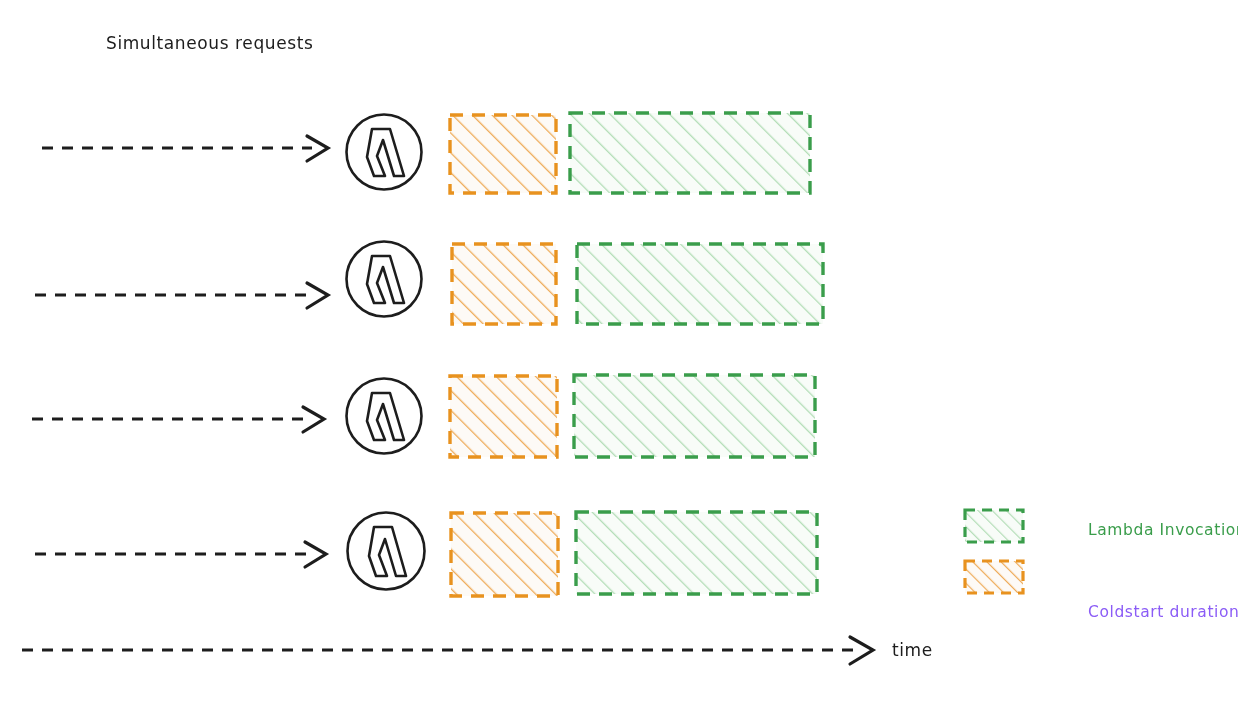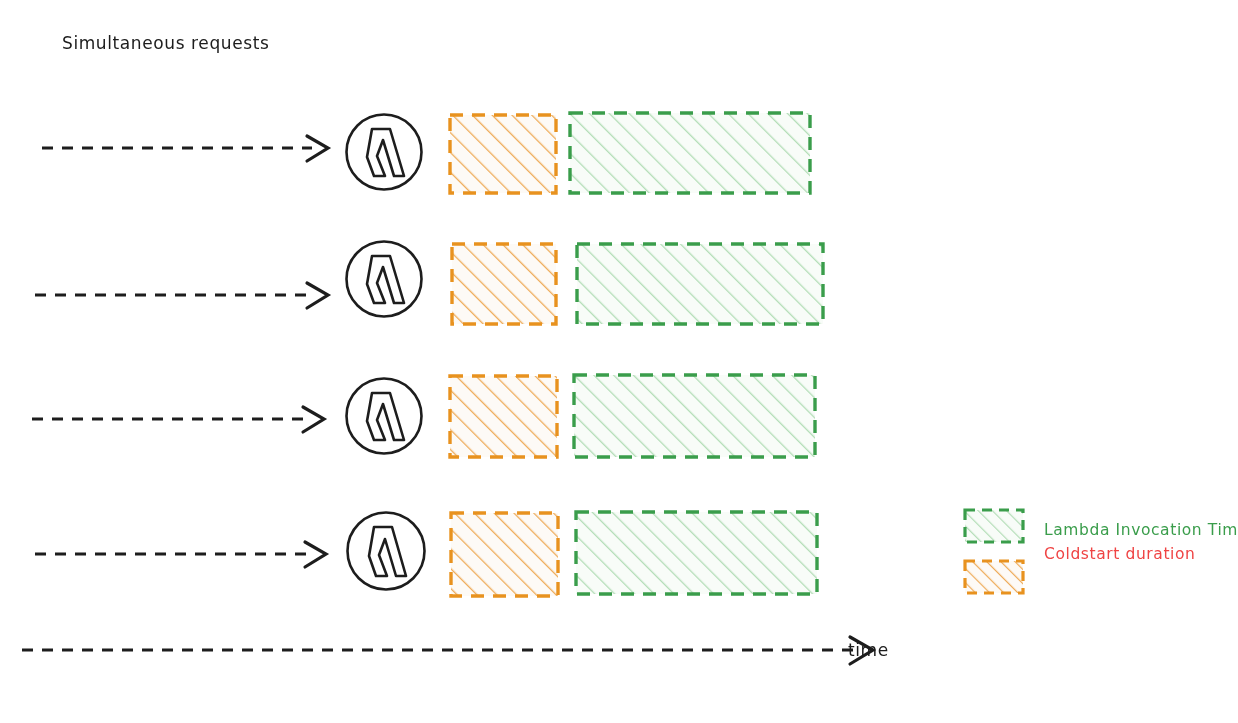--- a/index.html
+++ b/index.html
@@ -25,20 +25,21 @@
     top: 0;
     left: 0;
     width: 1238px;
     height: 723px;
     display: block;
   }
   .hand-text {
     font-family: "DejaVu Sans", sans-serif;
     font-weight: 400;
     letter-spacing: 0.6px;
+    margin-left: 44px;
   }
   .title-text {
     position: absolute;
     left: 62px;
     top: 33px;
     font-size: 17px;
     color: #1d1d1d;
     white-space: nowrap;
   }
   .time-text {
@@ -48,21 +49,21 @@
     font-size: 17px;
     color: #1d1d1d;
     white-space: nowrap;
   }
   .legend-label {
     position: absolute;
     font-size: 15.5px;
     white-space: nowrap;
   }
   .legend-label.green { left: 1044px; top: 521px; color: #3a9d4b; }
-  .legend-label.orange { left: 1044px; top: 545px; color: #ef4444; }
+  .legend-label.orange { left: 1044px; top: 603px; color: #8b5cf6; }
 </style>
 </head>
 <body>
 
 <div class="canvas">
 
   <svg id="diagram-svg" viewBox="0 0 1238 723" xmlns="http://www.w3.org/2000/svg">
     <defs>
       <pattern id="hatch-orange" width="14" height="14" patternUnits="userSpaceOnUse" patternTransform="rotate(-45)">
         <rect width="14" height="14" fill="#fdfaf6"></rect>

